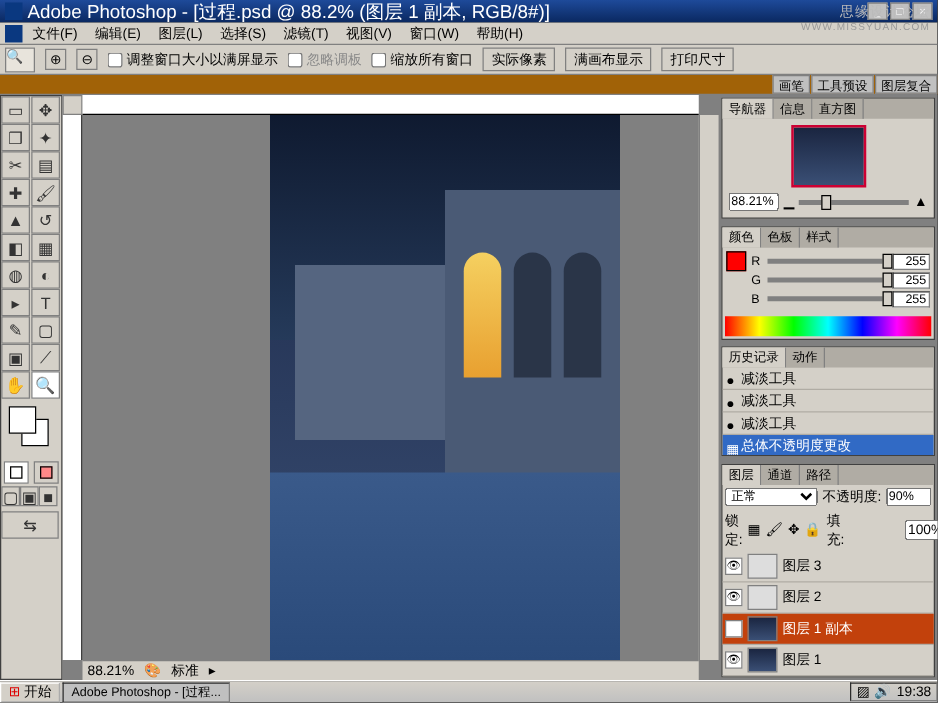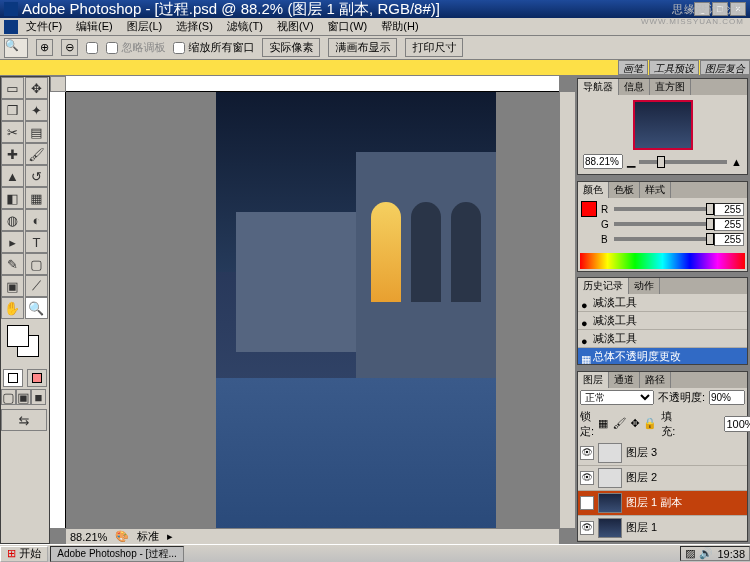--- a/index.html
+++ b/index.html
@@ -9,21 +9,21 @@
 .titlebar-text { flex: 1; font-size: 15px; }
 .win-btns { display: flex; gap: 2px; }
 .win-btn { width: 16px; height: 14px; background: #c0c0c0; border: 1px solid #808080; font-size: 9px; text-align: center; line-height: 12px; }
 .menubar { height: 18px; background: #d4d0c8; display: flex; align-items: center; padding: 0 4px; gap: 2px; border-bottom: 1px solid #808080; }
 .menu-item { padding: 1px 6px; cursor: pointer; }
 .optionsbar { height: 24px; background: #d4d0c8; display: flex; align-items: center; padding: 0 4px; gap: 8px; border-bottom: 1px solid #808080; }
 .ob-tool { width: 24px; height: 20px; background: #e8e4dc; border: 1px solid #808080; }
 .ob-check { display: flex; align-items: center; gap: 3px; font-size: 11px; }
 .ob-check input { width: 12px; height: 12px; }
 .ob-btn { padding: 1px 6px; background: #d4d0c8; border: 1px solid #808080; font-size: 11px; }
-.tabsbar { height: 16px; background: #fde047; display: flex; justify-content: flex-end; border-bottom: 1px solid #808080; font-style: italic; }
+.tabsbar { height: 16px; background: #a16207; display: flex; justify-content: flex-end; border-bottom: 1px solid #808080; }
 .tab-btn { padding: 1px 4px; background: #c0c0c0; border: 1px solid #808080; font-size: 10px; margin-left: 1px; }
 .workspace { position: relative; height: 468px; background: #808080; display: flex; }
 .toolbox { width: 50px; background: #d4d0c8; border: 1px solid #404040; display: flex; flex-direction: column; }
 .tool-grid { display: grid; grid-template-columns: 1fr 1fr; }
 .tool { width: 23px; height: 22px; border: 1px solid #808080; background: #d4d0c8; display: flex; align-items: center; justify-content: center; font-size: 13px; color: #333; }
 .tool.active { background: #fff; }
 .color-swatch { height: 40px; position: relative; margin: 4px; }
 .fg-color { position: absolute; width: 22px; height: 22px; background: #fff; border: 1px solid #000; left: 2px; top: 2px; z-index: 2; }
 .bg-color { position: absolute; width: 22px; height: 22px; background: #fff; border: 1px solid #000; left: 12px; top: 12px; }
 .mask-modes { display: flex; justify-content: space-around; margin-top: 2px; }
@@ -115,20 +115,21 @@
   <div class="menu-item">窗口(W)</div>
   <div class="menu-item">帮助(H)</div>
 </div>
 
 <div class="optionsbar">
   <div class="ob-tool">🔍</div>
   <div style="border:1px solid #808080;padding:1px 3px;">⊕</div>
   <div style="border:1px solid #808080;padding:1px 3px;">⊖</div>
   <label class="ob-check">
       <input type="checkbox" style="">
+      <span>调整窗口大小以满屏显示</span>
     </label>
   <label class="ob-check">
       <input type="checkbox" style="">
       <span style="color:#888;">忽略调板</span>
     </label>
   <label class="ob-check">
       <input type="checkbox" style="">
       <span>缩放所有窗口</span>
     </label>
   <button class="ob-btn">实际像素</button>

